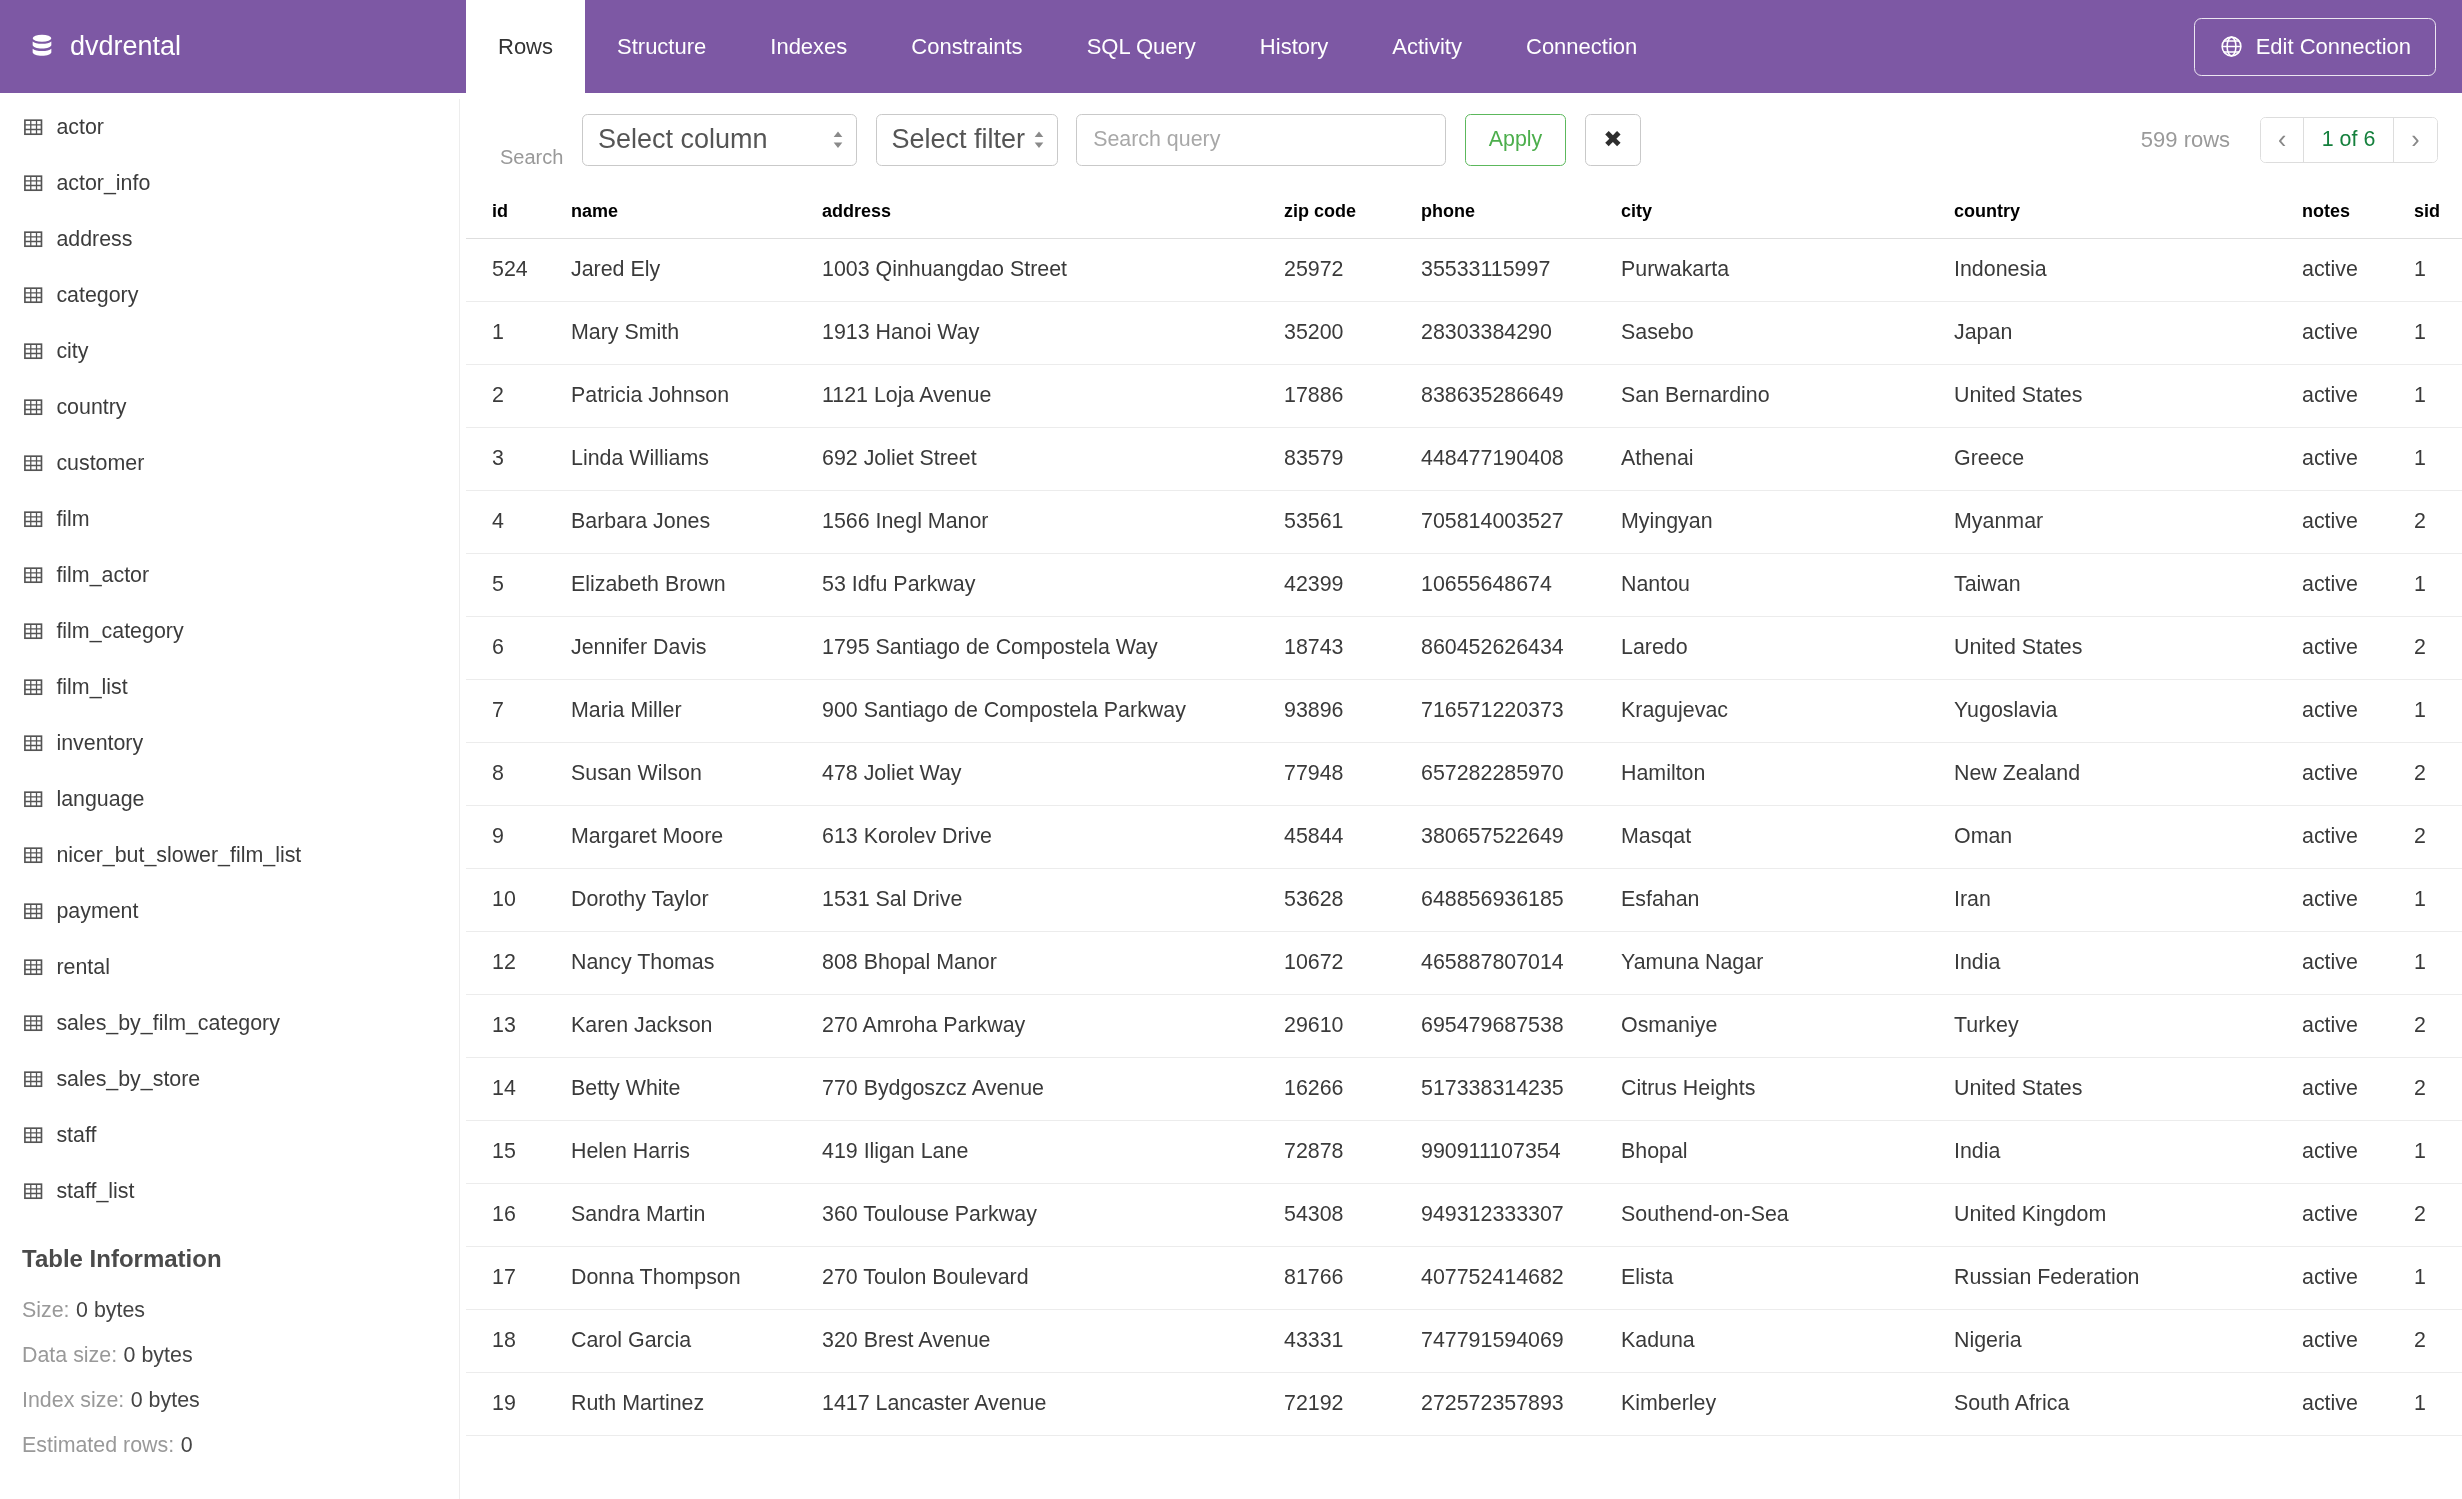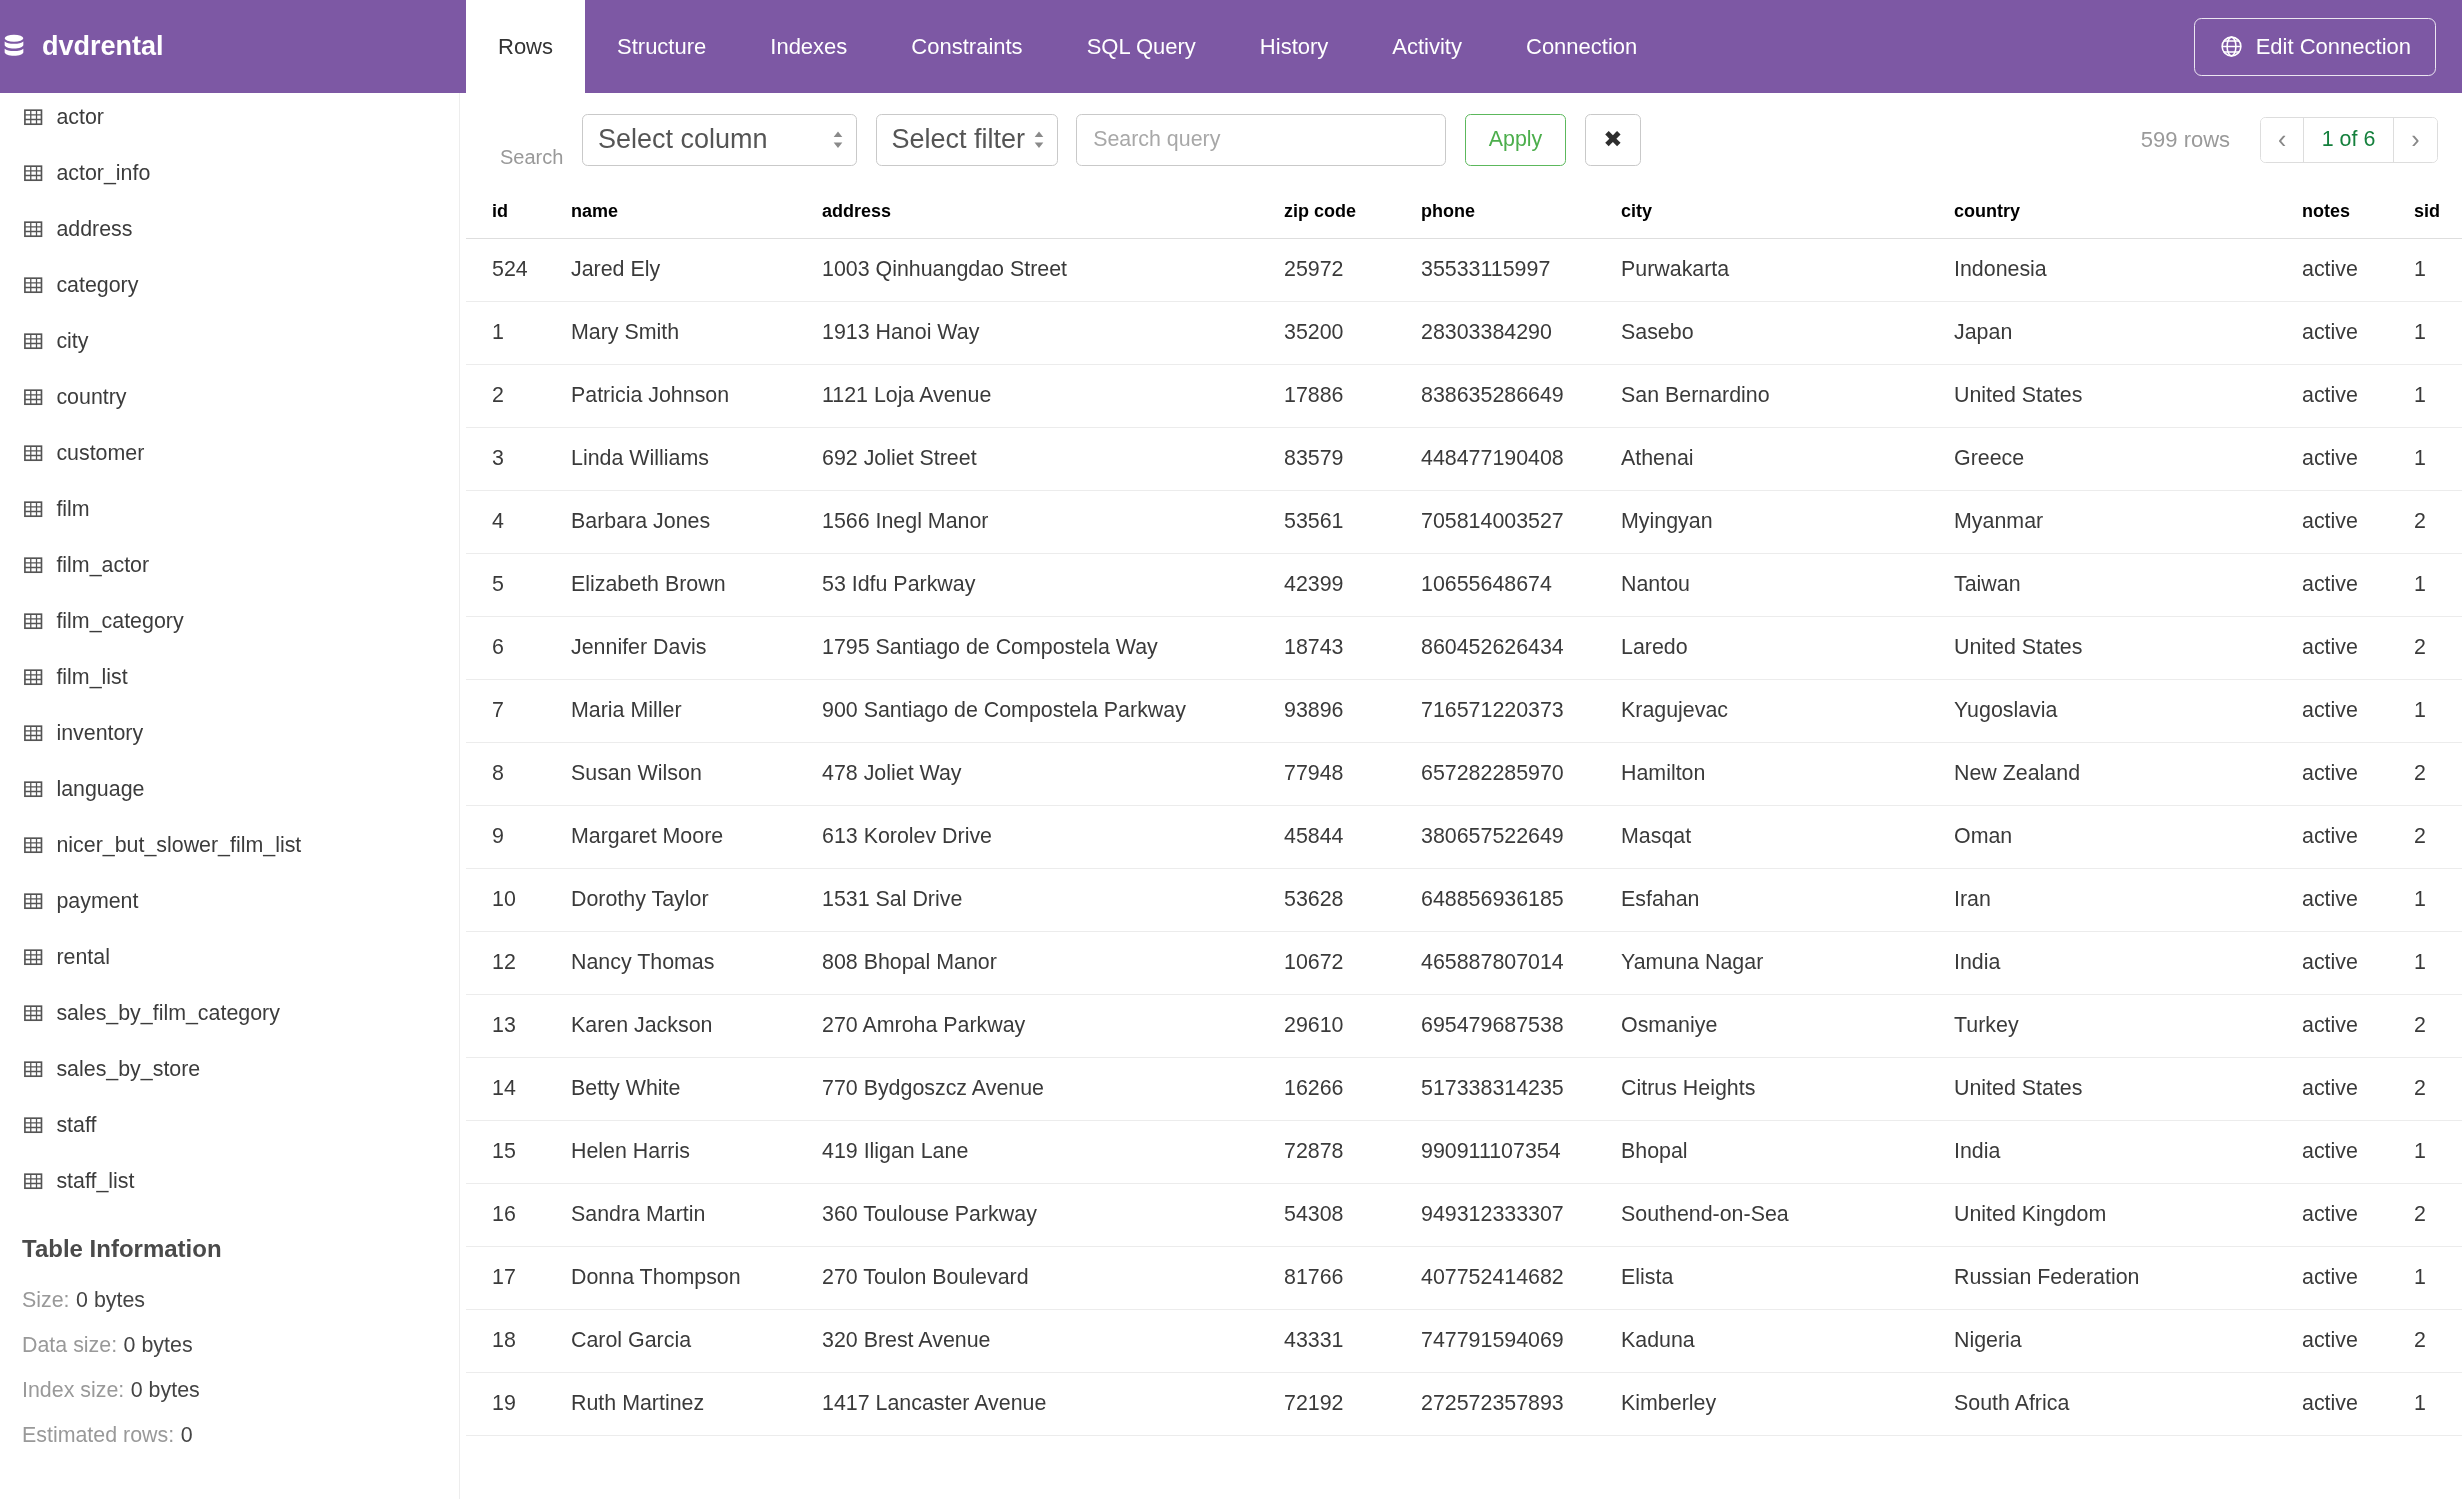--- a/index.html
+++ b/index.html
@@ -2,31 +2,31 @@
 <html style="font-size:15px"><head>
 <meta charset="utf-8">
 <style>
   * { margin:0; padding:0; box-sizing:border-box; }
   html,body { width:2462px; height:1500px; overflow:hidden; background:#fff;
     font-family:"Liberation Sans","DejaVu Sans",sans-serif; }
 
   
   .header { position:absolute; top:0; left:0; width:2462px; height:93px;
     background:#7d58a4; display:flex; align-items:stretch; z-index:20; }
-  .logo { width:466px; flex:0 0 466px; display:flex; align-items:center; gap:14px;
-    color:#fff; font-weight:bold; font-size:27px; }
+  .logo { width:466px; flex:0 0 466px; display:flex; align-items:center; padding-left:28px; gap:14px;
+    color:#fff; font-weight:normal; font-size:27px; }
   .tab-bar { display:flex; align-items:stretch; }
   .tab { display:flex; align-items:center; padding:0 32px; color:#fff; font-size:22px; cursor:pointer; white-space:nowrap; }
   .tab.active { background:#ffffff; color:#333; font-weight:500; }
   .edit-connection { margin-left:auto; align-self:center; margin-right:26px; display:flex; align-items:center;
     gap:12px; border:0.9px solid rgba(255,255,255,0.85); border-radius:7.4px; height:58px; padding:0 24px;
     color:#fff; font-size:22px; background:transparent; cursor:pointer; font-family:inherit; white-space:nowrap; }
 
   
-  .sidebar { position:absolute; top:89px; left:0; width:460px; bottom:0; background:#fff;
+  .sidebar { position:absolute; top:99px; left:0; width:460px; bottom:0; background:#fff;
     border-right:0.9px solid #ededed; overflow:hidden; }
   .side-item { height:56px; display:flex; align-items:center; gap:13px; padding-left:23px;
     font-size:21.4px; color:#3c3c3c; cursor:pointer; white-space:nowrap; }
   .side-item.selected { background:#e8e8e8; font-weight:bold; }
   .side-item svg { flex:0 0 auto; }
   .table-info { padding:26px 22px 0 22px; }
   .table-info h3 { font-size:24px; color:#4a4a4a; margin-bottom:15px; }
   .info-row { font-size:21.4px; line-height:45px; white-space:nowrap; }
   .info-label { color:#999; margin-right:6.5px; }
   .info-value { color:#444; }

